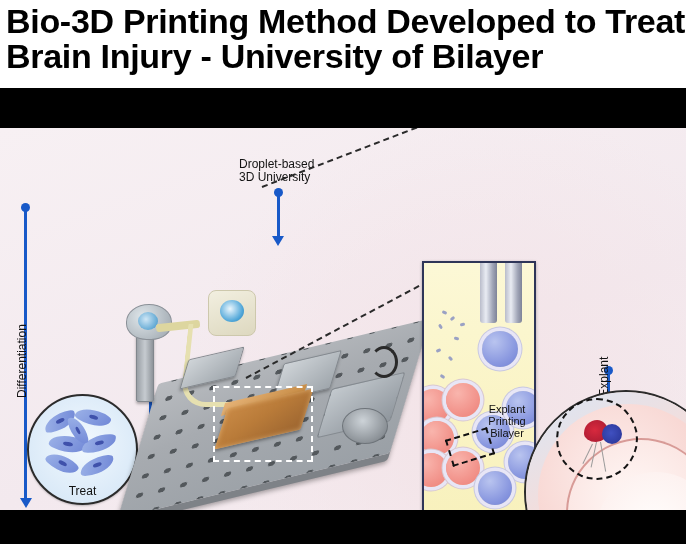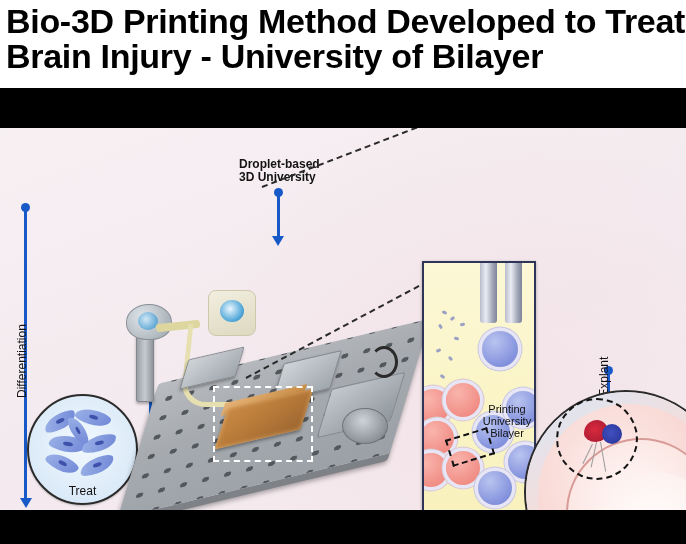--- a/index.html
+++ b/index.html
@@ -26,21 +26,21 @@
     background:#000000;overflow:hidden;
   }
   #figure-canvas{
     position:absolute;left:0;top:40px;width:686px;height:382px;
     background:#f6eef2;
     background-image:
       radial-gradient(circle at 72% 78%, #f3e3e7 0%, rgba(243,227,231,0) 55%),
       linear-gradient(160deg,#f7f0f3 0%,#f3e9ee 60%,#f6eef1 100%);
     overflow:hidden;
   }
-  .lbl{position:absolute;color:#131313;font-size:12px;line-height:13px;font-weight:bold;white-space:pre;}
+  .lbl{position:absolute;color:#131313;font-size:12px;line-height:13px;font-weight:normal;white-space:pre;}
   .vlbl{position:absolute;color:#131313;font-size:12px;line-height:13px;white-space:nowrap;
         transform-origin:0 0;}
 
   
   .circ{position:absolute;border-radius:50%;border:2.5px solid #2b2b2b;overflow:hidden;
         box-shadow:0 1px 2px rgba(0,0,0,.22);}
   .circ .cap{position:absolute;left:0;right:0;bottom:6px;text-align:center;
              font-size:12px;color:#111;line-height:12px;font-family:"Liberation Sans",sans-serif;}
 
   #c-hipsc{left:37px;top:135px;width:107px;height:107px;background:
@@ -271,22 +271,22 @@
       <div class="dropR" style="left:-10px;top:190px;width:34px;height:34px;"></div>
       <div class="dropR" style="left:22px;top:188px;width:34px;height:34px;"></div>
       <div class="dropB" style="left:52px;top:152px;width:34px;height:34px;"></div>
       <div class="dropB" style="left:82px;top:128px;width:34px;height:34px;"></div>
       <div class="dropB" style="left:84px;top:182px;width:34px;height:34px;"></div>
       <div class="dropB" style="left:54px;top:208px;width:34px;height:34px;"></div>
 
       <div id="ins-dash"></div>
 
       <div id="ins-lbl">
+        <div>Explant</div>
         <div>Printing</div>
-        <div>University</div>
         <div>Bilayer</div>
       </div>
     </div>
 
     <div class="ar" style="left:558px;top:292px;width:4px;height:167px;"></div>
     <div class="ar" style="left:558px;top:292px;width:24px;height:4px;"></div>
     <div class="arhead right" style="left:580px;top:288px;"></div>
     <div class="vlbl" style="left:550px;top:415px;transform:rotate(-90deg);">Implantation</div>
 
 

